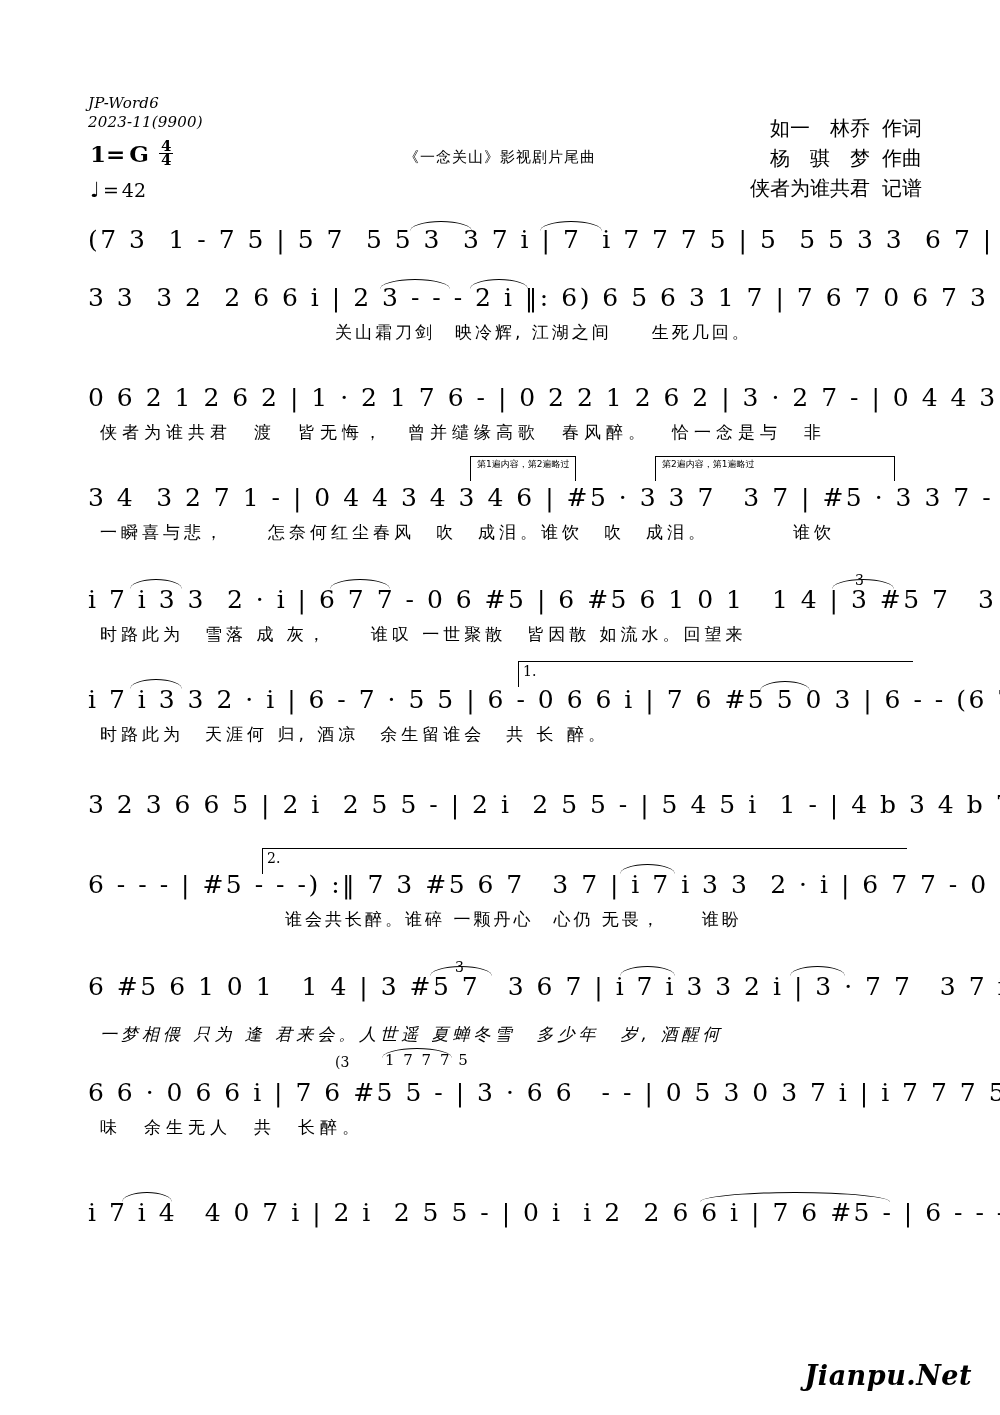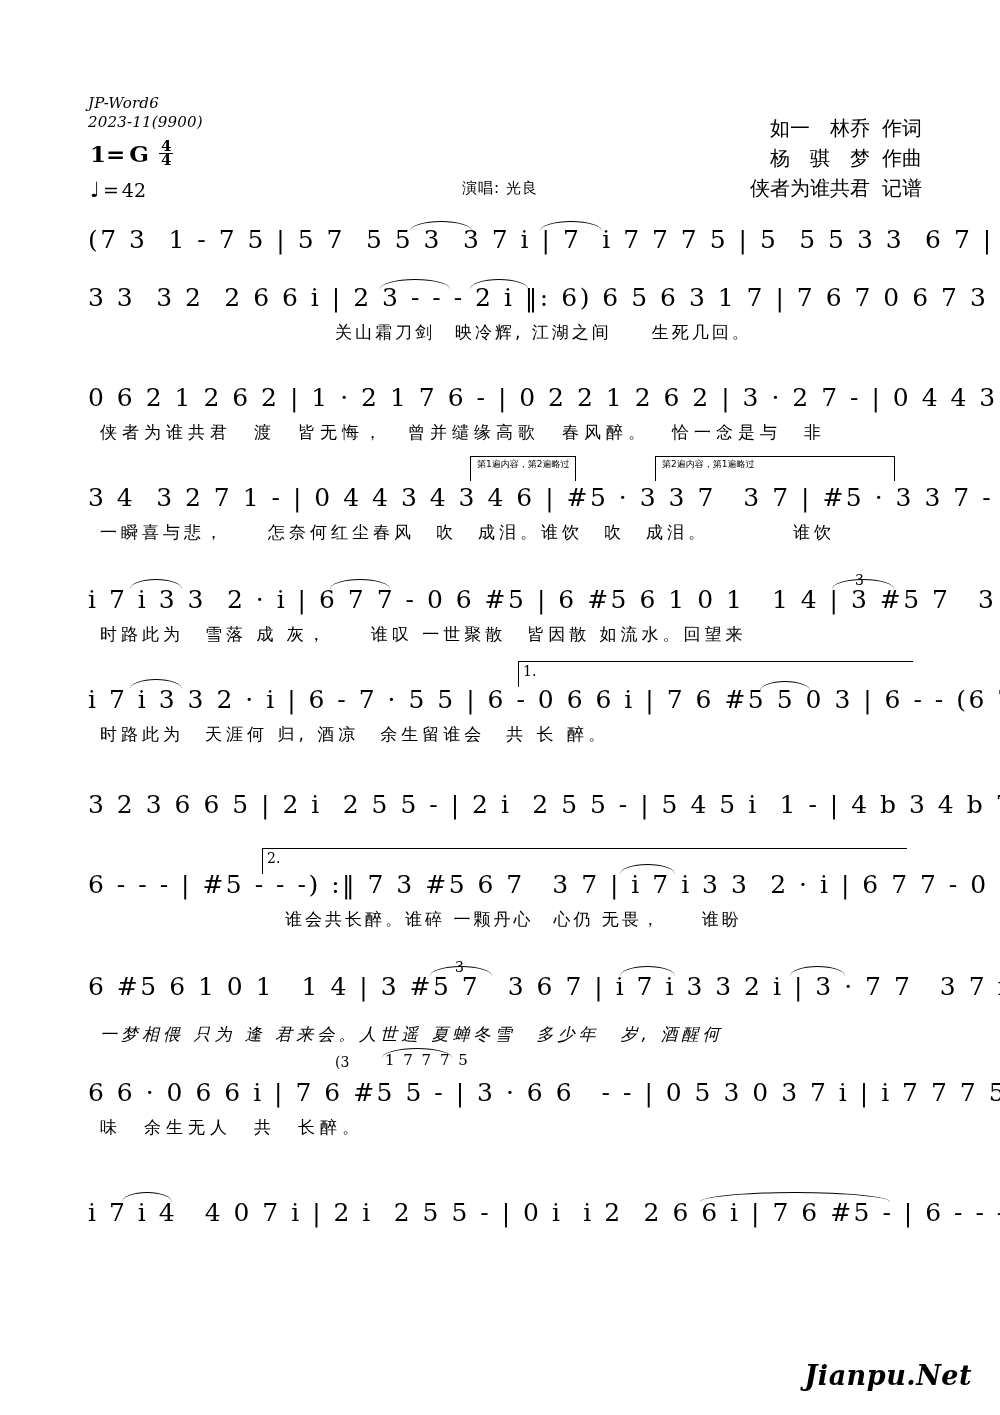--- a/index.html
+++ b/index.html
@@ -194,21 +194,21 @@
   }
 </style>
 </head>
 <body>
 
 <div class="page">
 
   <div class="header">
     <div class="jpword">JP-Word6
 2023-11(9900)</div>
-    <div class="singer">演唱: 光良</div>
+    <div class="subtitle">《一念关山》影视剧片尾曲</div>
     <div class="credits">
       <div><span>如一　林乔</span><span class="gap"></span><span>作词</span></div>
       <div><span>杨　骐　梦</span><span class="gap"></span><span>作曲</span></div>
       <div><span>侠者为谁共君</span><span class="gap"></span><span>记谱</span></div>
     </div>
   </div>
 
   <div class="keybox">
     <div class="key-line">
       <span>1=</span>

